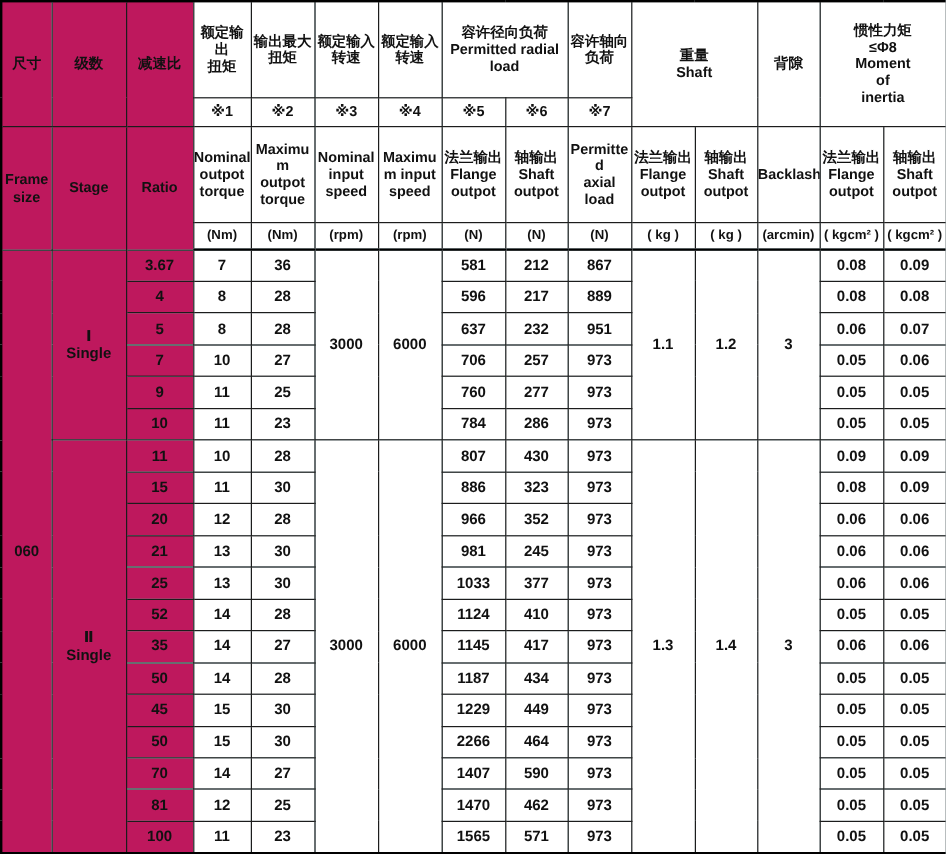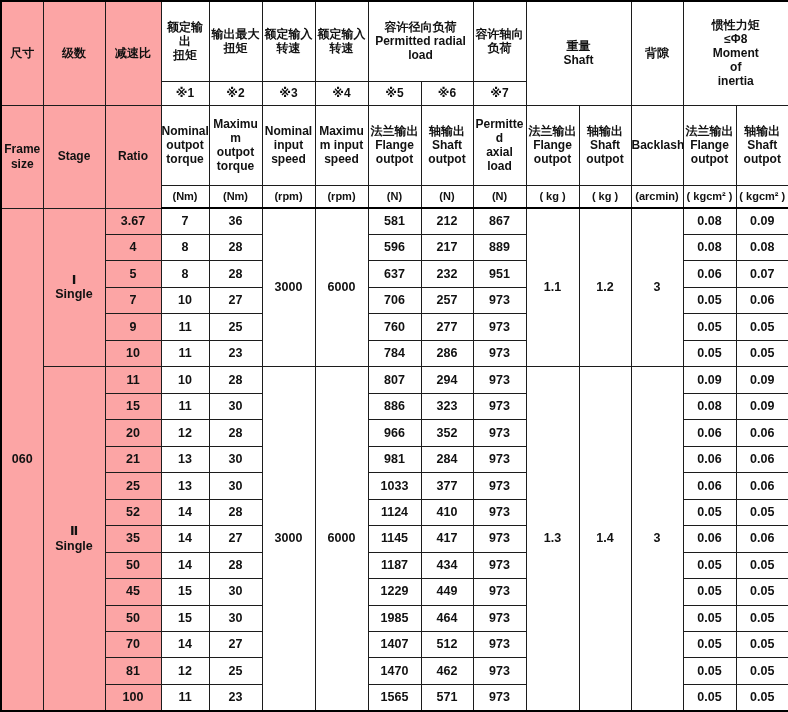--- a/index.html
+++ b/index.html
@@ -19,21 +19,21 @@
     text-align:center;vertical-align:middle;
     padding:0;
     font-weight:bold;color:#111;
     white-space:pre-line;
     line-height:1.18;
     overflow:hidden;
     background:#fff;
   }
   th{font-size:12px;}
   td{font-size:12.5px;}
-  .blue{background:#fca5a5;}
+  .blue{background:#be185d;}
   tr.h-cn{height:80px;}
   tr.h-refs{height:24px;}
   tr.h-en{height:80px;}
   tr.h-units{height:23px;}
   tr.h-units th{font-size:11px;white-space:nowrap;border-bottom:2px solid #000;}
   tbody tr{height:26px;}
 </style>
 </head>
 <body>
 
@@ -219,21 +219,21 @@
       </tr>
       <tr>
         <td rowspan="13" class="blue">Ⅱ
 Single</td>
         <td class="blue">11</td>
         <td>10</td>
         <td>28</td>
         <td rowspan="13">3000</td>
         <td rowspan="13">6000</td>
         <td>807</td>
-        <td>294</td>
+        <td>430</td>
         <td>973</td>
         <td rowspan="13">1.3</td>
         <td rowspan="13">1.4</td>
         <td rowspan="13">3</td>
         <td>0.09</td>
         <td>0.09</td>
       </tr>
       <tr>
         <td class="blue">15</td>
         <td>11</td>
@@ -252,21 +252,21 @@
         <td>352</td>
         <td>973</td>
         <td>0.06</td>
         <td>0.06</td>
       </tr>
       <tr>
         <td class="blue">21</td>
         <td>13</td>
         <td>30</td>
         <td>981</td>
-        <td>284</td>
+        <td>245</td>
         <td>973</td>
         <td>0.06</td>
         <td>0.06</td>
       </tr>
       <tr>
         <td class="blue">25</td>
         <td>13</td>
         <td>30</td>
         <td>1033</td>
         <td>377</td>
@@ -311,32 +311,32 @@
         <td>1229</td>
         <td>449</td>
         <td>973</td>
         <td>0.05</td>
         <td>0.05</td>
       </tr>
       <tr>
         <td class="blue">50</td>
         <td>15</td>
         <td>30</td>
-        <td>1985</td>
+        <td>2266</td>
         <td>464</td>
         <td>973</td>
         <td>0.05</td>
         <td>0.05</td>
       </tr>
       <tr>
         <td class="blue">70</td>
         <td>14</td>
         <td>27</td>
         <td>1407</td>
-        <td>512</td>
+        <td>590</td>
         <td>973</td>
         <td>0.05</td>
         <td>0.05</td>
       </tr>
       <tr>
         <td class="blue">81</td>
         <td>12</td>
         <td>25</td>
         <td>1470</td>
         <td>462</td>

